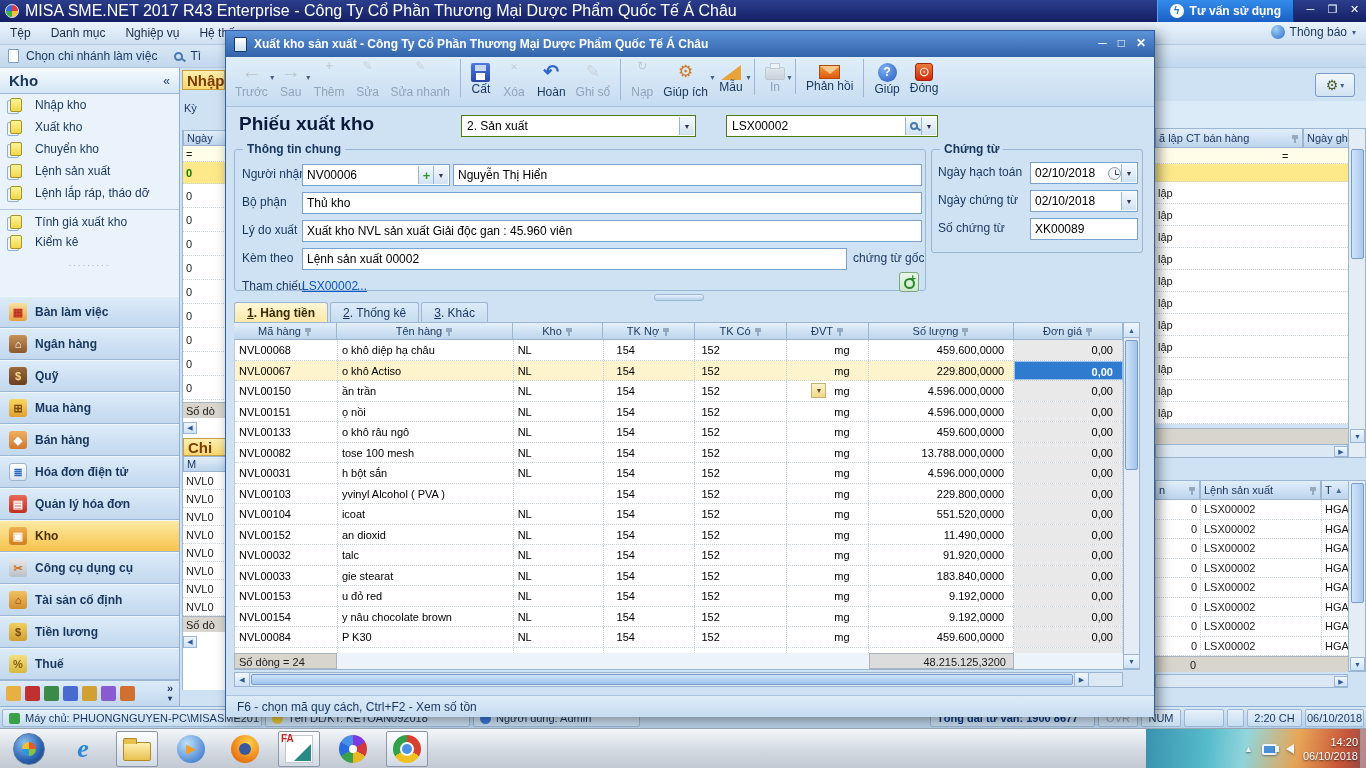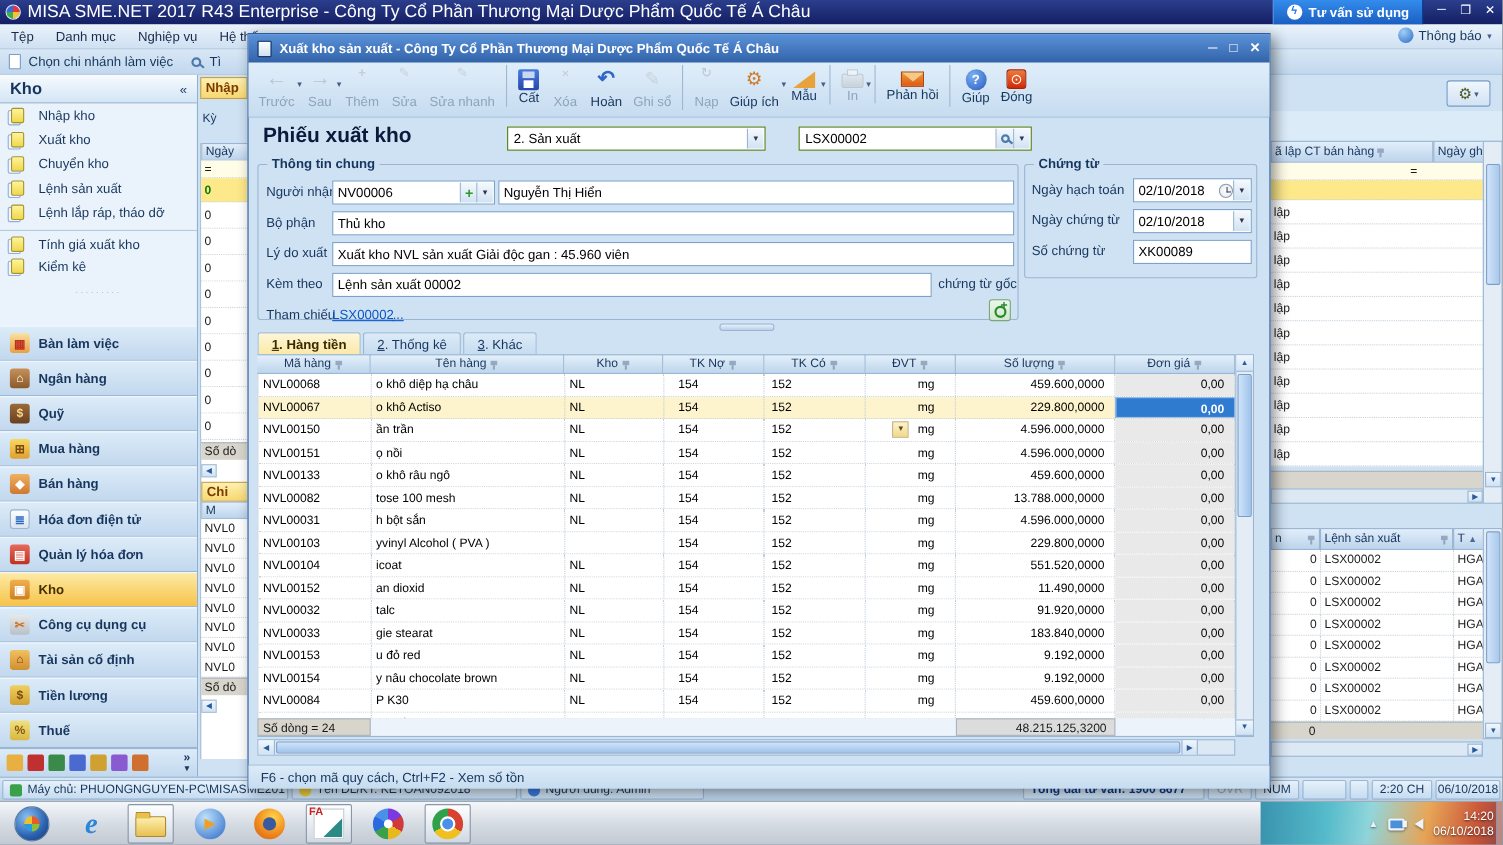--- a/index.html
+++ b/index.html
@@ -60,21 +60,21 @@
 .yellowrow{background:#fde88a}
 .filterrow{background:#fffce8}
 .greyfoot{background:#d8d5cc;border-top:1px solid #aab4be;font-size:11px;display:flex;align-items:center;padding:0 3px;white-space:nowrap;overflow:hidden}
 .sarrow{background:linear-gradient(#f0f7fd,#cfe2f4);border:1px solid #9ab6d2;color:#2a5a9a;font-size:7px;display:flex;align-items:center;justify-content:center}
 .vtrack{background:#e4edf6;border:1px solid #9ab6d2}
 .vthumb{background:linear-gradient(90deg,#cfe4fa,#a8c8ec);border:1px solid #7a9cc8;border-radius:2px}
 .pin{display:inline-block;width:7px;height:9px;position:relative;opacity:.85;flex:0 0 auto}
 .pin::before{content:"";position:absolute;left:0;top:1px;width:6px;height:4px;background:#8aa0b8}
 .pin::after{content:"";position:absolute;left:2px;top:5px;width:2px;height:4px;background:#8aa0b8}
 .sortup{font-size:8px;color:#4a6a9a}
-.tabfrag{background:linear-gradient(#fdf0b0,#f8d870);border:1px solid #c8a040;color:#7a3a00;font-weight:bold;font-size:12px;display:flex;align-items:center;padding:0 4px;white-space:nowrap;overflow:hidden}
+.tabfrag{background:linear-gradient(#fdf0b0,#f8d870);border:1px solid #c8a040;color:#7a3a00;font-weight:bold;font-size:15px;display:flex;align-items:center;padding:0 4px;white-space:nowrap;overflow:hidden}
 .gearbtn{background:linear-gradient(#f0f7fd,#d2e2f2);border:1px solid #7a9cc8;border-radius:3px;display:flex;align-items:center;justify-content:center;gap:2px;color:#4a5a2a;font-size:14px}
 
 #statusbar{position:absolute;left:0;top:706px;width:1366px;height:22px;background:linear-gradient(#d8e7f5,#b6d0ea);border-top:1px solid #8fb0d0;z-index:10;font-size:11px;color:#17365d}
 .seg{position:absolute;top:2px;height:18px;border:1px solid #9ab6d2;border-radius:2px;display:flex;align-items:center;gap:5px;padding:0 6px;white-space:nowrap;overflow:hidden;background:linear-gradient(#e6f1fa,#c6dcf0)}
 .ic-server{width:11px;height:11px;border-radius:2px;background:#3aa04a;flex:0 0 auto}
 .ic-db{width:11px;height:11px;border-radius:50%;background:#e8c83a;flex:0 0 auto}
 .ic-user{width:11px;height:11px;border-radius:50%;background:#3a7ae0;flex:0 0 auto}
 .seg.bold{font-weight:bold;color:#0a3a8a}
 .seg.dim{color:#93a6ba}
 
@@ -390,21 +390,21 @@
     </div>
   </div>
 
   <div class="bgstrip" style="left:1155px;top:45px;width:211px;height:661px">
     <div class="abs" style="left:0;top:0;width:211px;height:23px;background:linear-gradient(#d8e7f5,#c2d8ee);border-bottom:1px solid #b2c9e0"></div>
     <div class="gearbtn abs" style="left:160px;top:28px;width:40px;height:24px">
       <span>⚙</span>
         <span class="caret">▾</span>
     </div>
     <div class="abs" style="left:0;top:56px;width:211px;height:27px;background:#dcebf8"></div>
-    <div class="bghdr abs" style="left:0;top:83px;width:148px;height:20px;">
+    <div class="bghdr abs" style="left:0;top:83px;width:148px;height:20px;justify-content:space-between">
       <span>ã lập CT bán hàng</span>
         <span class="pin"></span>
     </div>
     <div class="bghdr abs" style="left:148px;top:83px;width:63px;height:20px">
       <span>Ngày ghi sổ k</span>
     </div>
     <div class="bgcell filterrow abs" style="left:0;top:103px;width:193px;height:16px;justify-content:flex-start;padding-left:127px">=</div>
     <div class="bgcell yellowrow abs" style="left:0;top:119px;width:193px;height:18px"></div>
     <div class="abs" style="left:0;top:137px;width:193px">
 

